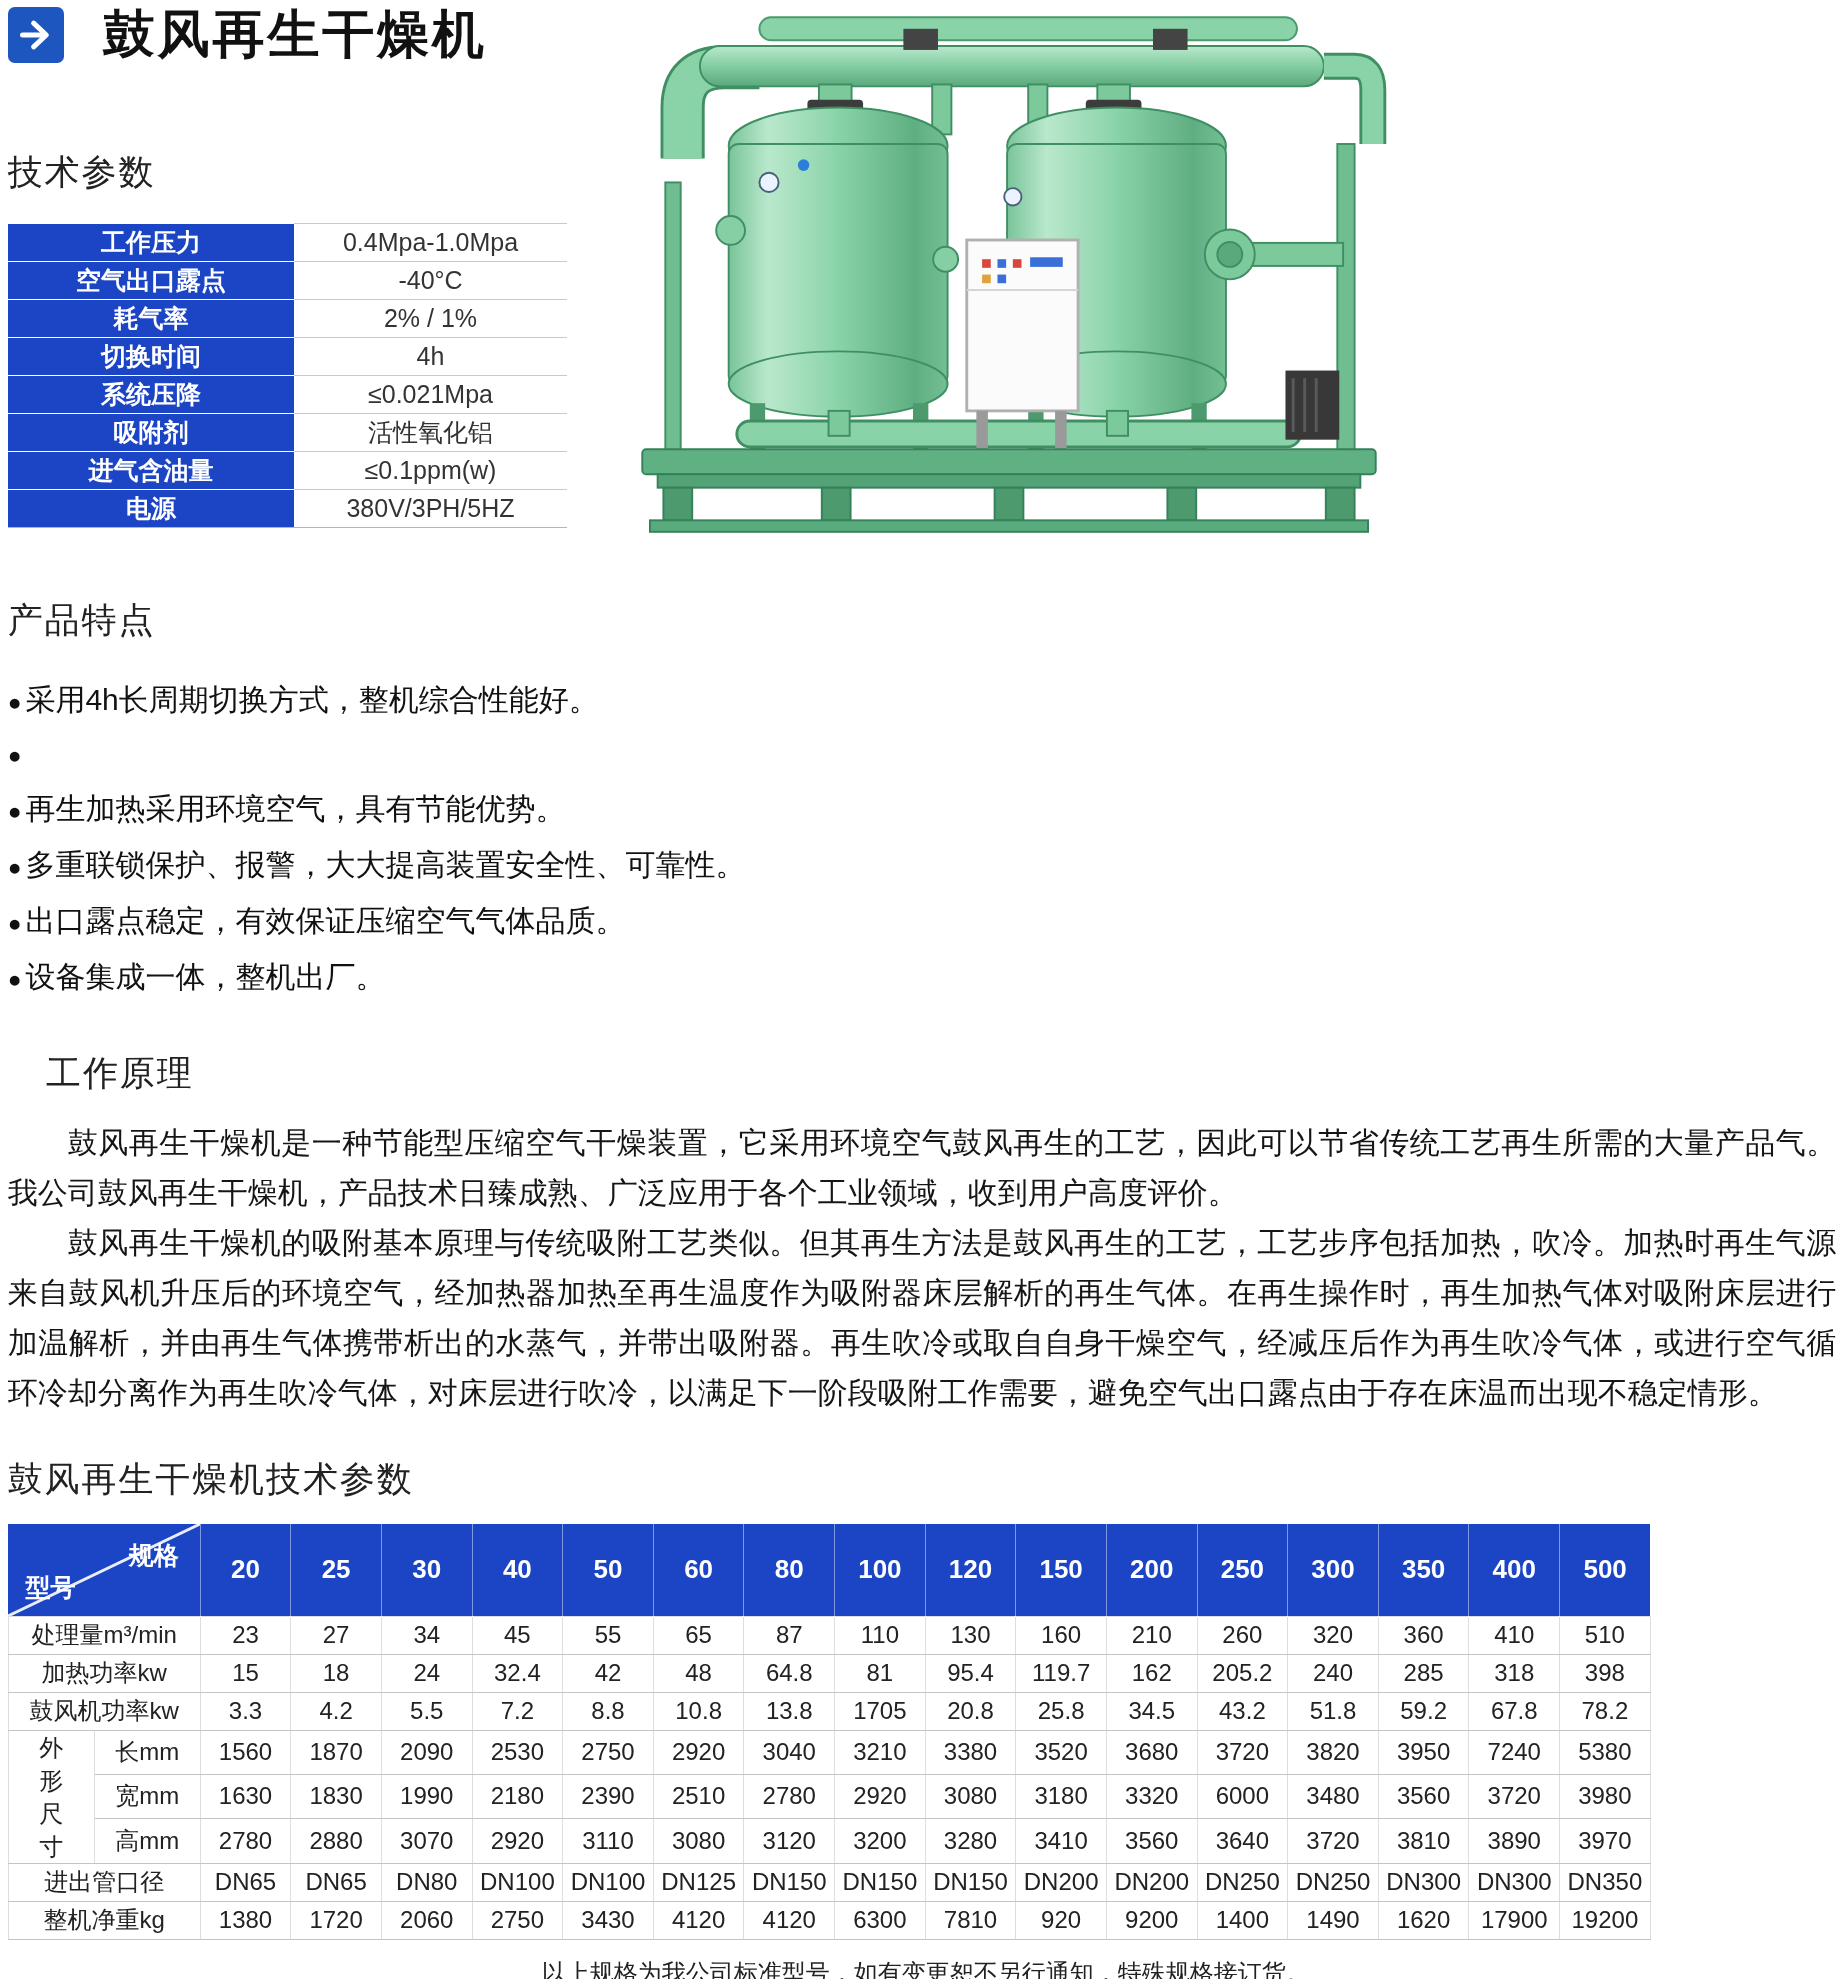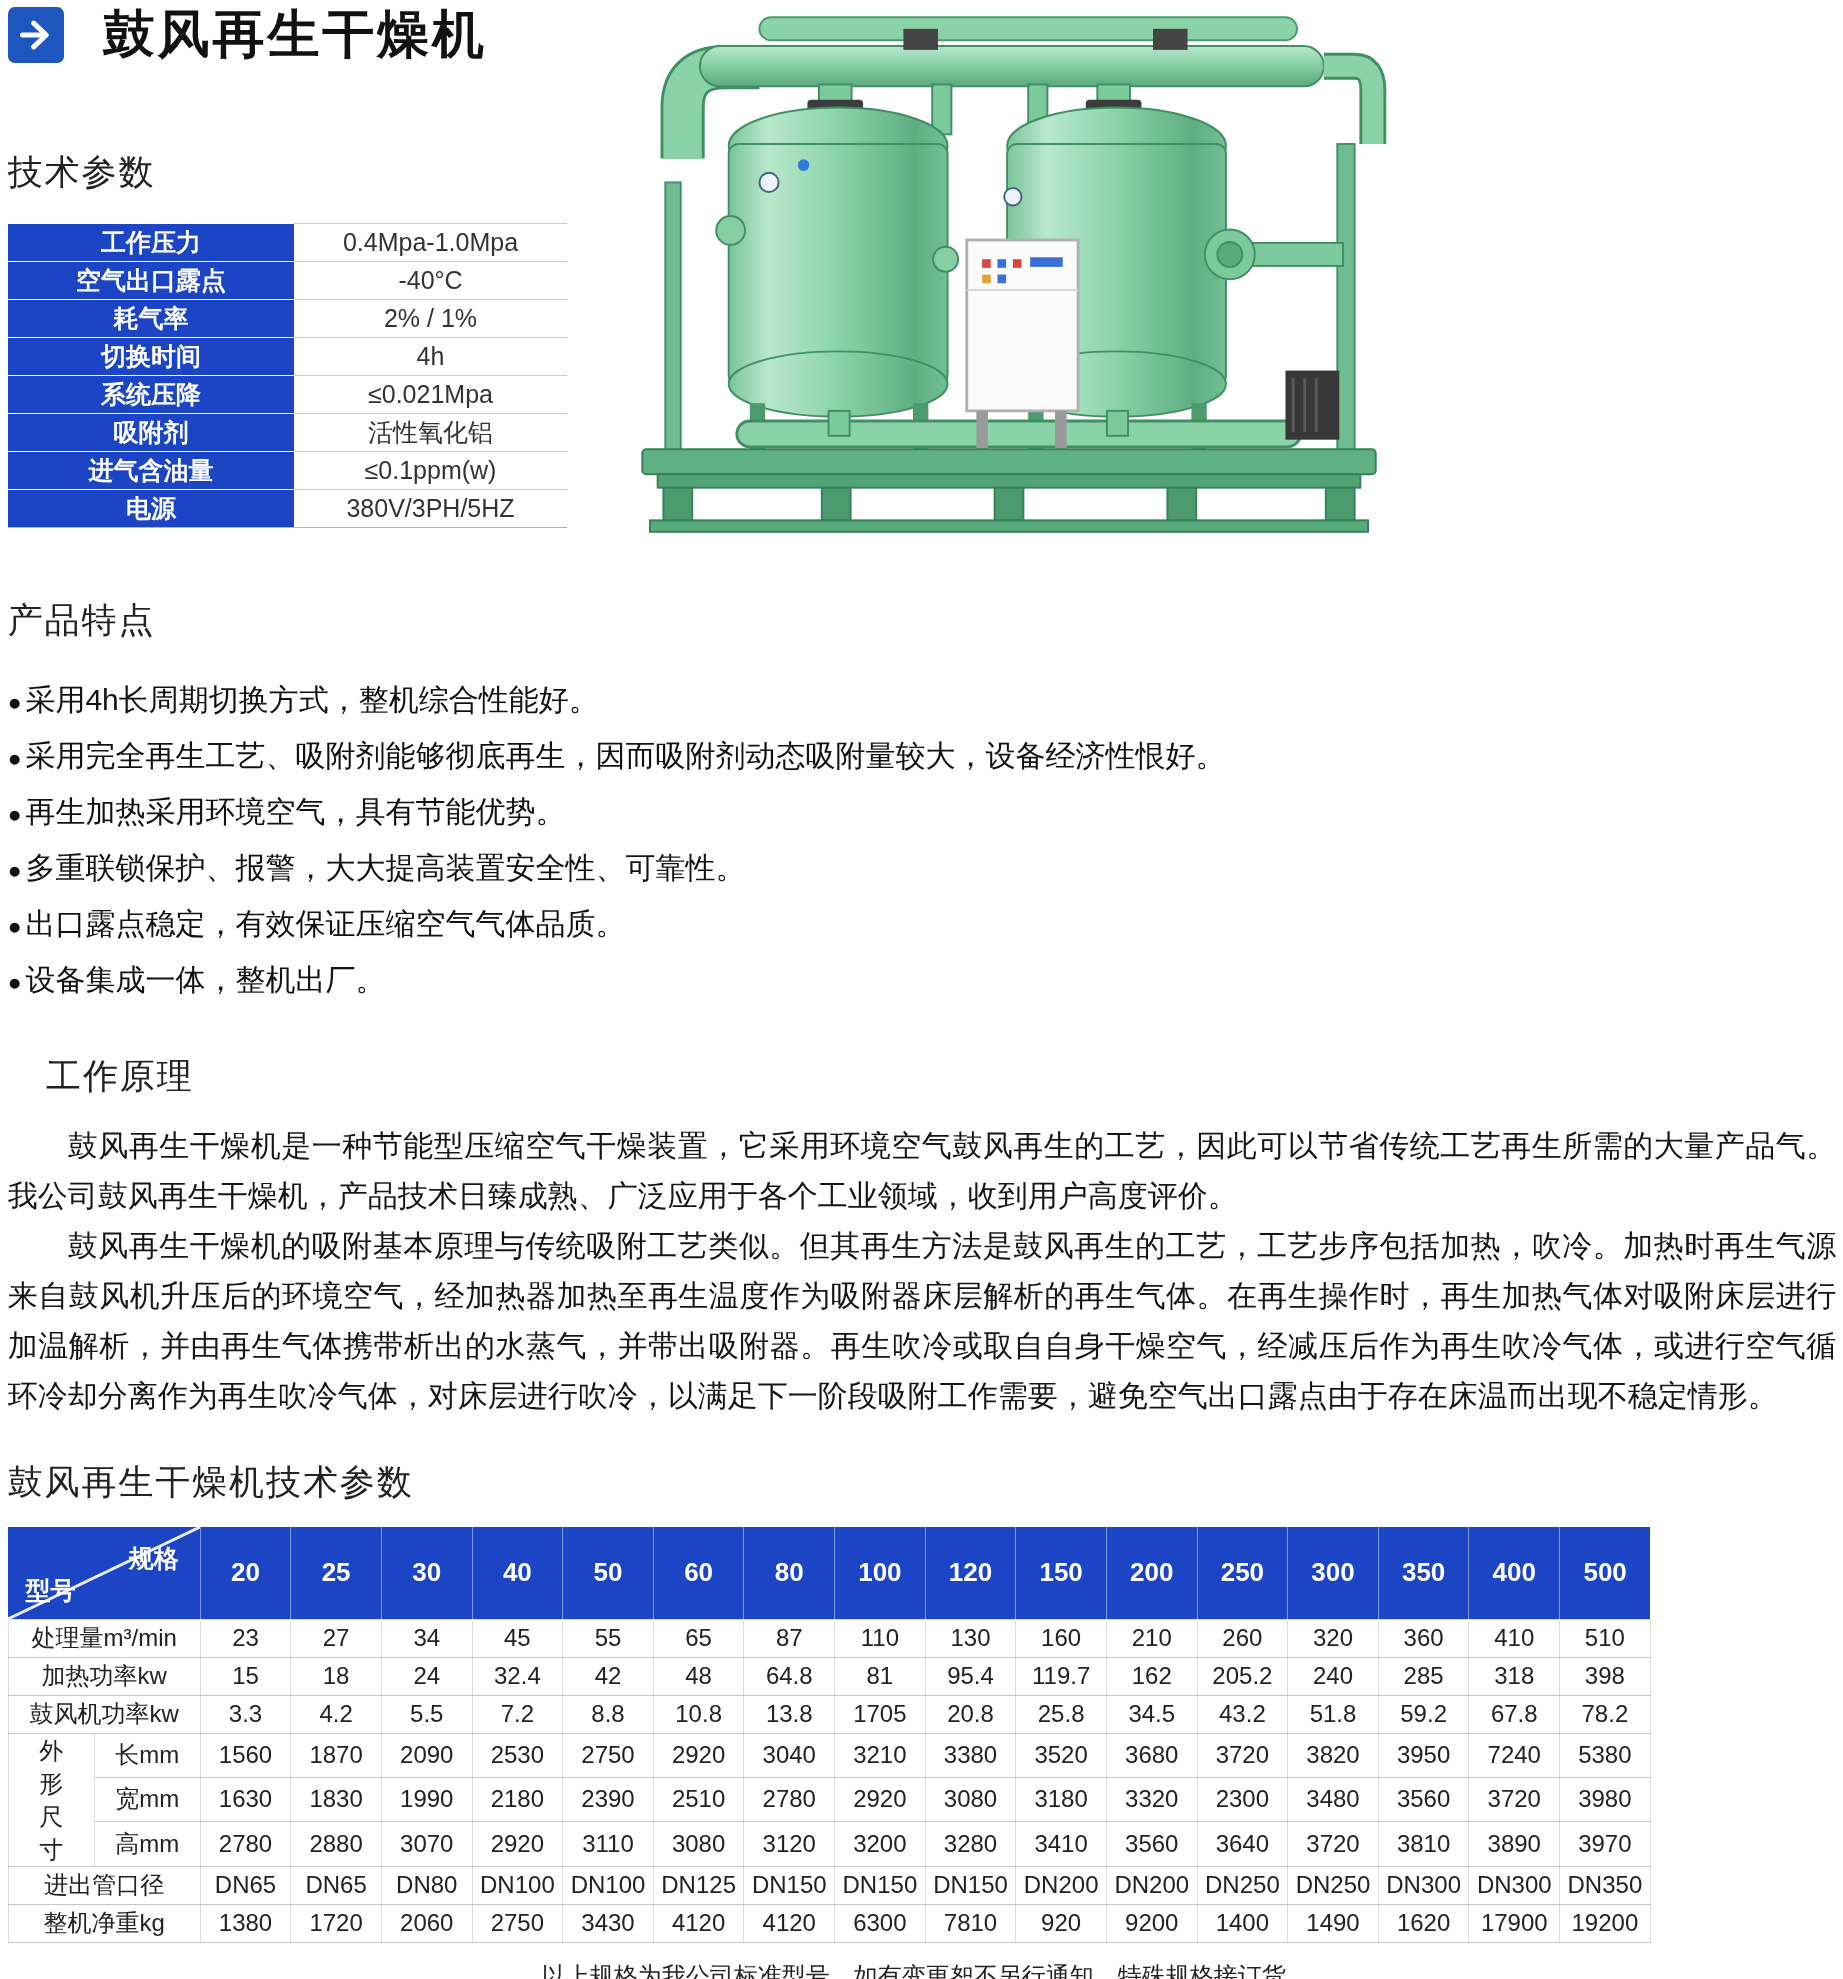--- a/index.html
+++ b/index.html
@@ -223,21 +223,20 @@
 </table>
 
 <h2 class="section-heading h-features">产品特点</h2>
 <ul class="features-list">
     <li class="feature">
       <span class="dot">●</span>
       <span class="ftext">采用4h长周期切换方式，整机综合性能好。</span>
     </li>
     <li class="feature">
       <span class="dot">●</span>
-      <span class="ftext">采用完全再生工艺、吸附剂能够彻底再生，因而吸附剂动态吸附量较大，设备经济性恨好。</span>
     </li>
     <li class="feature">
       <span class="dot">●</span>
       <span class="ftext">再生加热采用环境空气，具有节能优势。</span>
     </li>
     <li class="feature">
       <span class="dot">●</span>
       <span class="ftext">多重联锁保护、报警，大大提高装置安全性、可靠性。</span>
     </li>
     <li class="feature">
@@ -386,21 +385,21 @@
         <td class="spec-val">1830</td>
         <td class="spec-val">1990</td>
         <td class="spec-val">2180</td>
         <td class="spec-val">2390</td>
         <td class="spec-val">2510</td>
         <td class="spec-val">2780</td>
         <td class="spec-val">2920</td>
         <td class="spec-val">3080</td>
         <td class="spec-val">3180</td>
         <td class="spec-val">3320</td>
-        <td class="spec-val">2300</td>
+        <td class="spec-val">6000</td>
         <td class="spec-val">3480</td>
         <td class="spec-val">3560</td>
         <td class="spec-val">3720</td>
         <td class="spec-val">3980</td>
       </tr>
       <tr>
         <td class="spec-sub">高mm</td>
         <td class="spec-val">2780</td>
         <td class="spec-val">2880</td>
         <td class="spec-val">3070</td>

